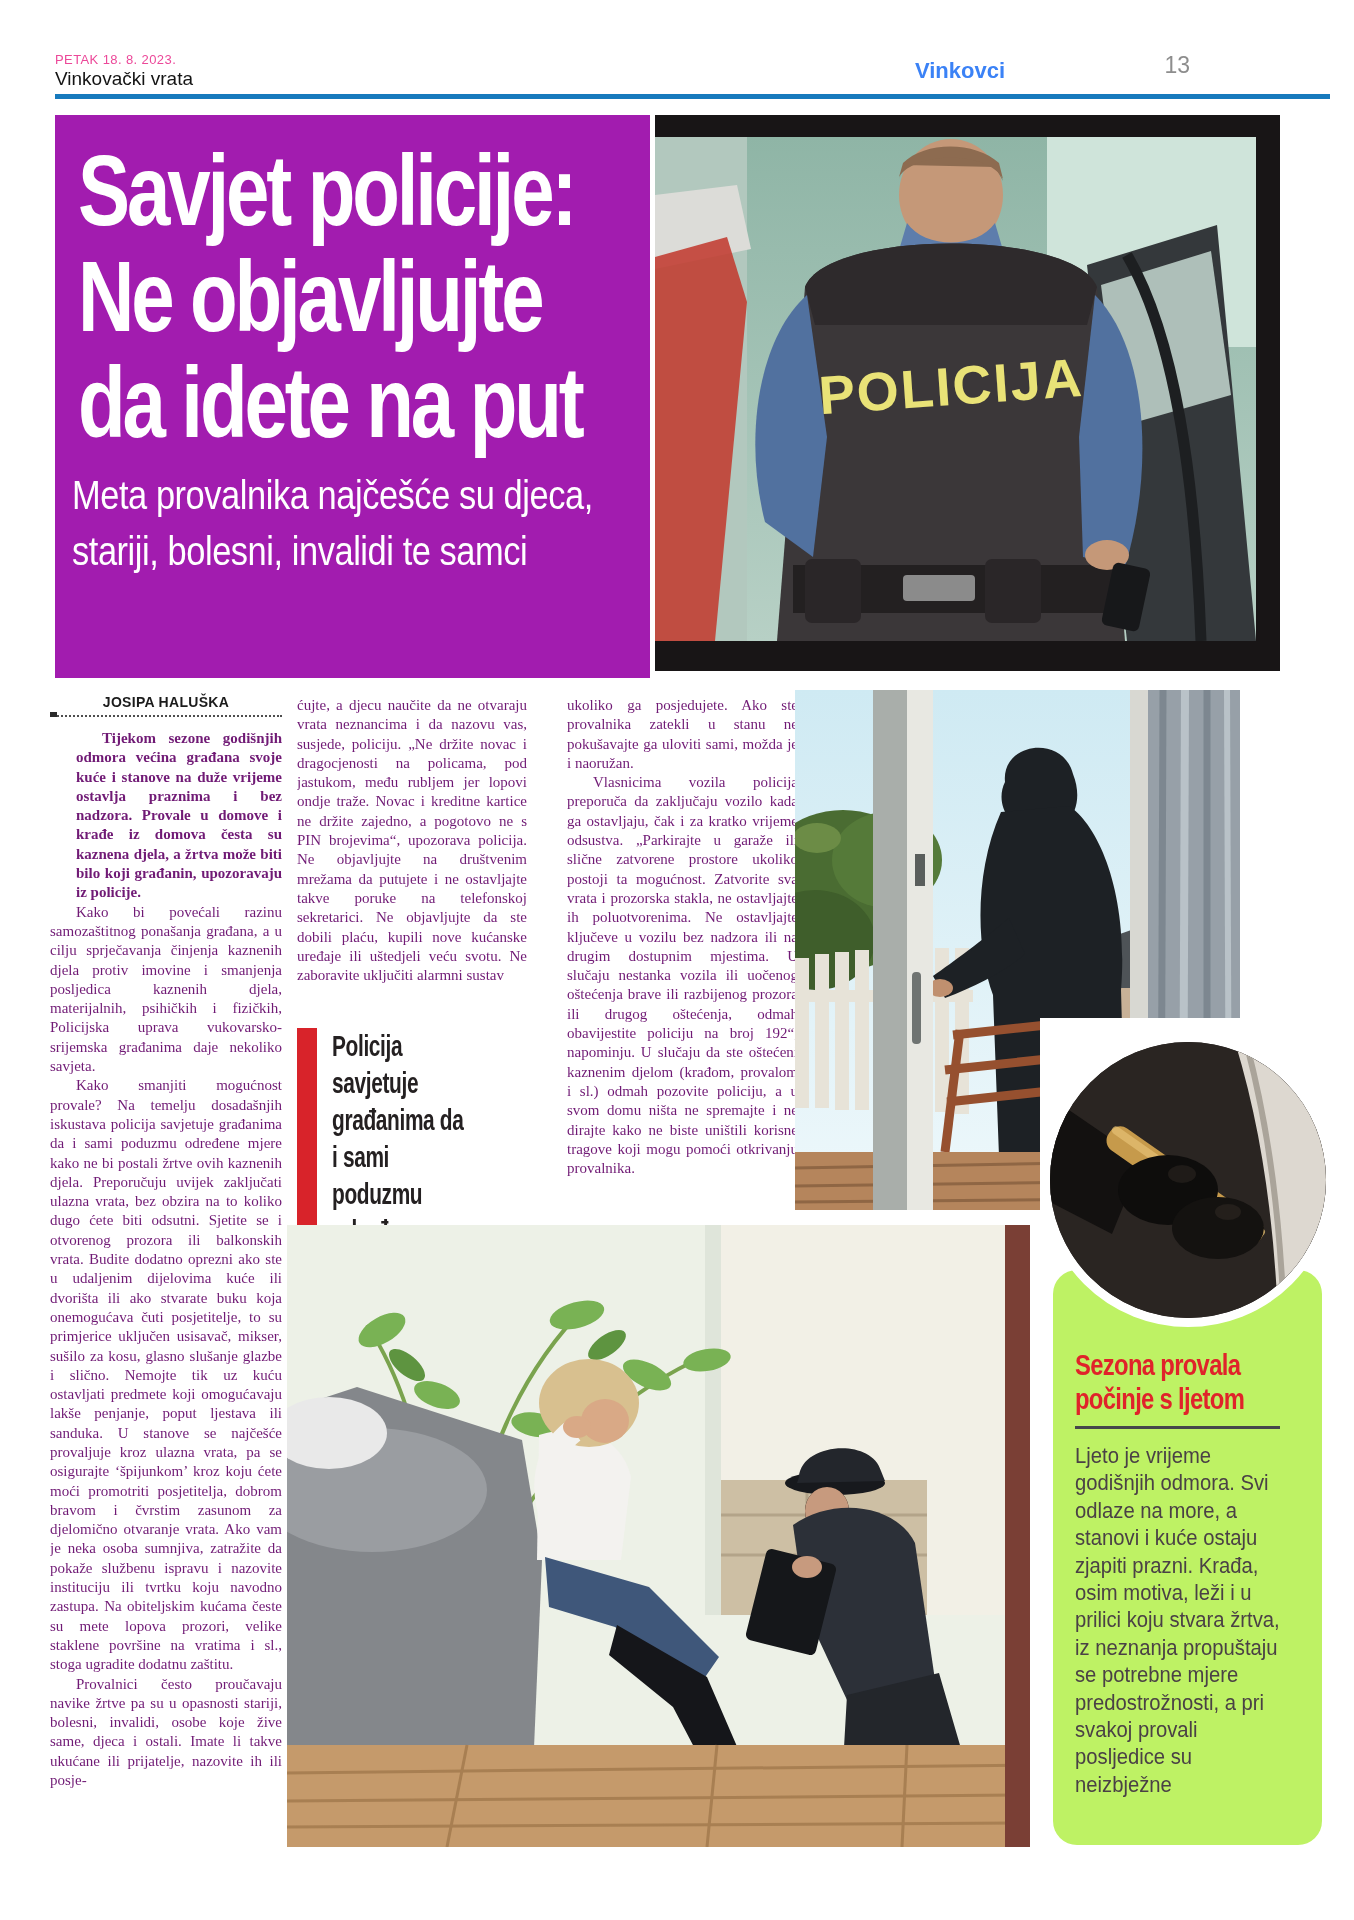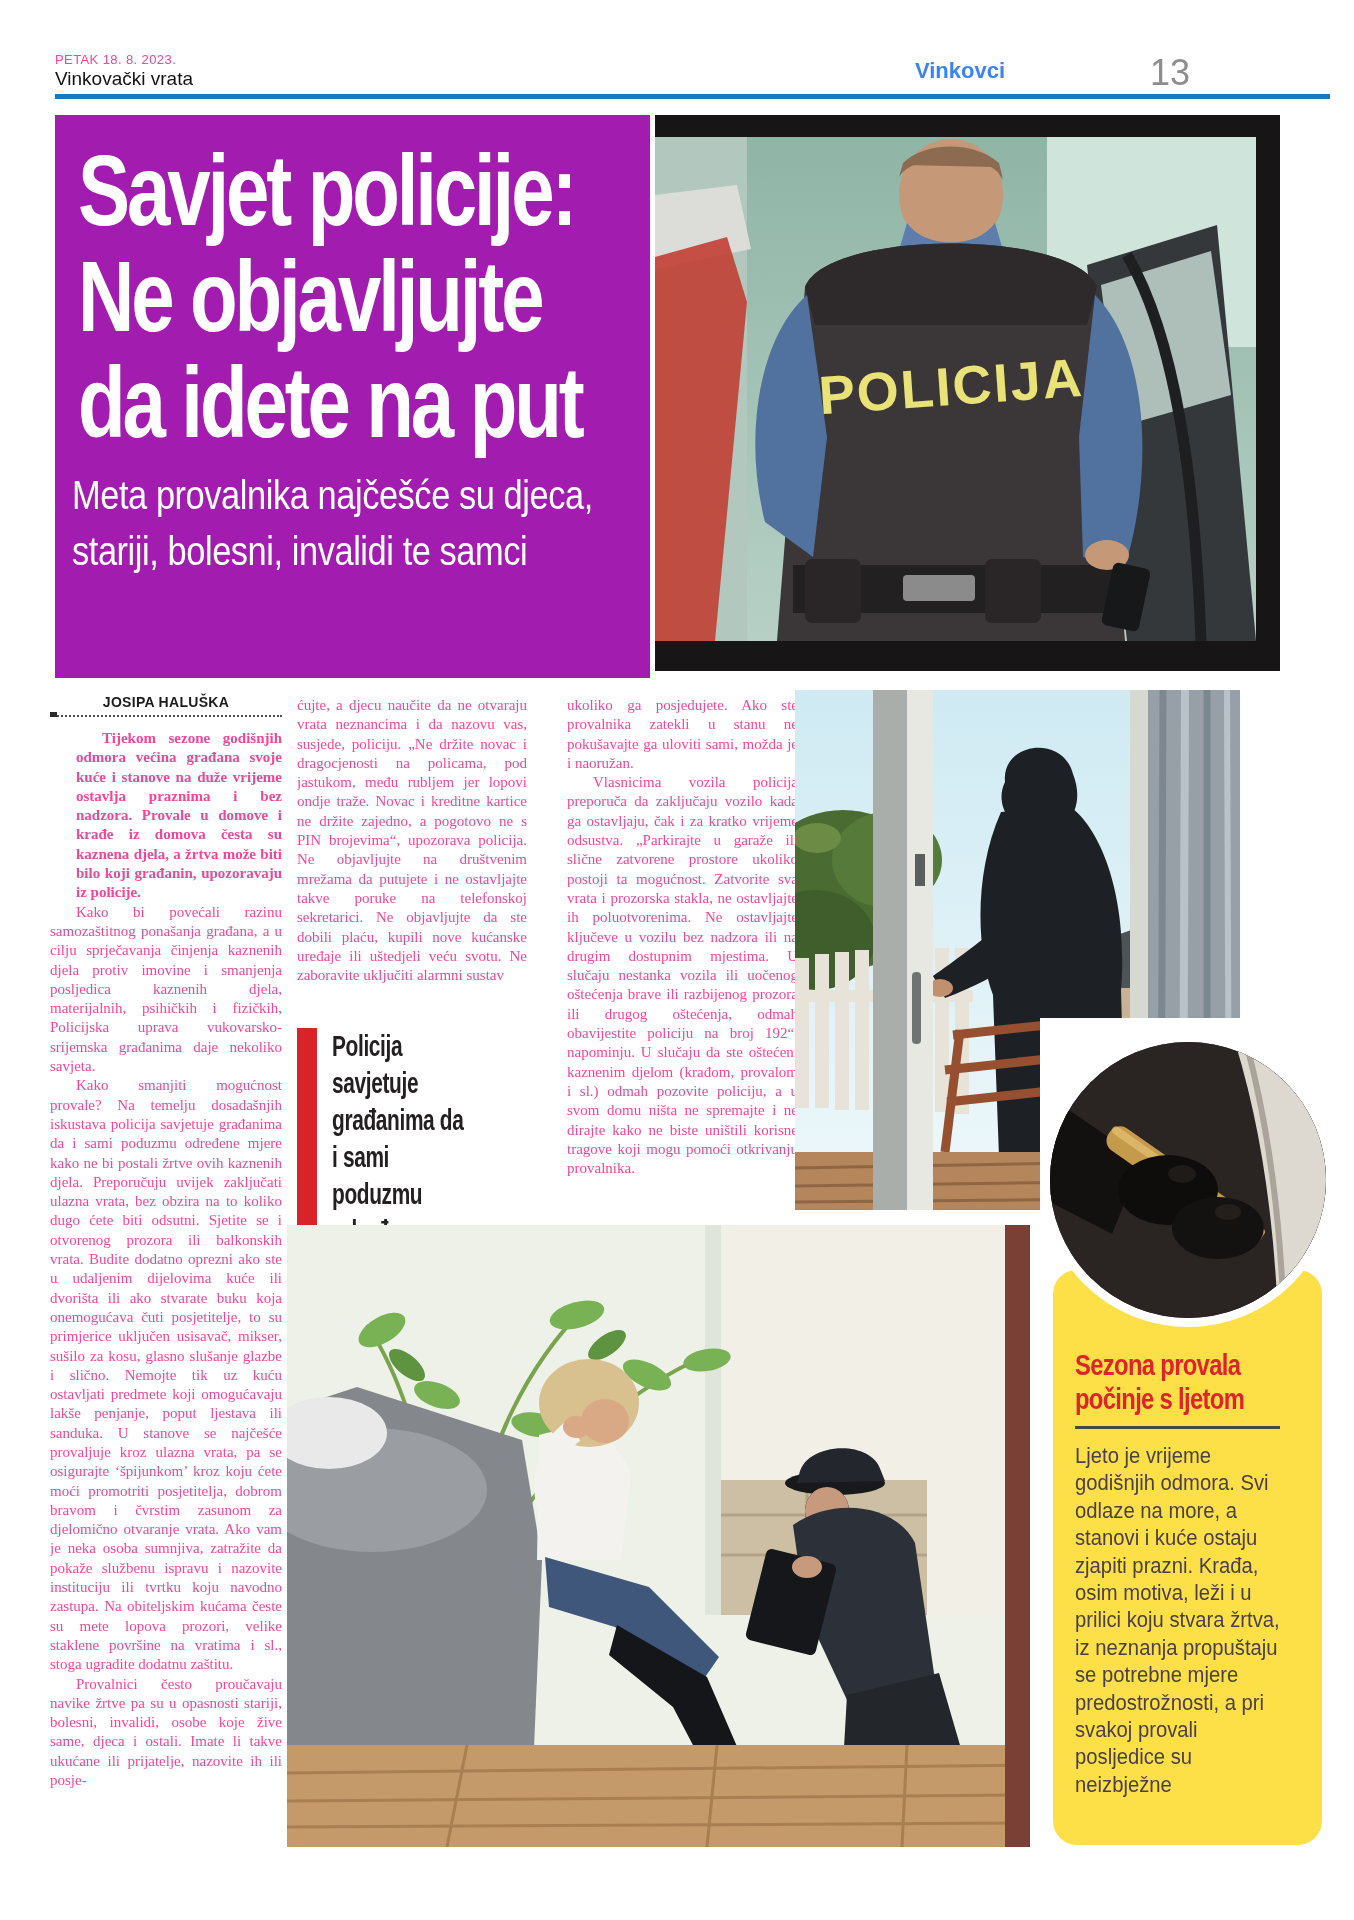--- a/index.html
+++ b/index.html
@@ -4,21 +4,21 @@
 <style>
   html,body{margin:0;padding:0;background:#efefef;}
   .page{position:relative;width:1354px;height:1920px;background:#fff;overflow:hidden;
         font-family:"Liberation Sans",sans-serif;}
   
   .hdr-date{position:absolute;left:55px;top:52px;font-size:13px;color:#ec4899;letter-spacing:.4px;}
   .hdr-pub{position:absolute;left:55px;top:68px;font-size:19px;color:#141414;}
   .hdr-section{position:absolute;left:860px;top:58px;width:200px;text-align:center;
                font-size:22px;font-weight:700;color:#3b82f6;}
   .hdr-pagenum{position:absolute;left:1130px;top:52px;width:60px;text-align:right;
-               font-size:36px;color:#8d8d8d;}
+               font-size:23px;color:#8d8d8d;}
   .hdr-rule{position:absolute;left:55px;top:94px;width:1275px;height:5px;background:#177abd;}
   
   .headline-box{position:absolute;left:55px;top:115px;width:595px;height:563px;
                 background:#a21caf;overflow:hidden;}
   .hl-line{position:relative;white-space:nowrap;font-size:100px;font-weight:700;
            letter-spacing:-4px;line-height:106px;color:#fff;
            transform:scaleX(.78);transform-origin:0 50%;}
   .headline-wrap{position:absolute;left:23px;top:22px;}
   .subhead-wrap{position:absolute;left:17px;top:352px;}
   .sh-line{white-space:nowrap;font-size:40px;font-weight:400;letter-spacing:-.5px;
@@ -31,34 +31,34 @@
   .interview-photo{left:287px;top:1225px;width:743px;height:622px;}
   .white-patch{position:absolute;left:1040px;top:1018px;width:292px;height:272px;background:#fff;}
   .circle-photo{position:absolute;left:1041px;top:1033px;width:276px;height:276px;
                 border:9px solid #fff;border-radius:50%;overflow:hidden;background:#2a2522;z-index:6;}
   
   .byline-wrap{position:absolute;left:50px;top:694px;width:232px;}
   .byline{font-size:14px;font-weight:700;color:#1b1b1b;text-align:center;letter-spacing:.3px;}
   .byline-rule{margin-top:5px;border-bottom:2px dotted #4e4e4e;position:relative;}
   .byline-rule::before{content:"";position:absolute;left:0;top:-3px;width:7px;height:5px;background:#2b2b2b;}
   .col{position:absolute;font-family:"Liberation Serif",serif;font-size:15px;line-height:19.3px;
-       color:#ec4899;text-align:justify;overflow:hidden;hyphens:auto;}
+       color:#701a75;text-align:justify;overflow:hidden;hyphens:auto;}
   .col p{margin:0;text-indent:26px;}
   .col p.noindent{text-indent:0;}
   .col p.lead{font-weight:700;margin-left:26px;}
   .col1{left:50px;top:729px;width:232px;height:1160px;}
   .col2{left:297px;top:696px;width:230px;height:318px;}
   .col3{left:550px;top:696px;width:231px;height:516px;margin-left:17px;}
   
   .pullquote{position:absolute;left:297px;top:1028px;width:230px;display:flex;}
   .pq-bar{width:20px;background:#d8232a;flex:0 0 20px;}
   .pq-text{margin-left:15px;width:272px;font-size:29px;line-height:37px;font-weight:700;
            letter-spacing:-.5px;color:#242021;transform:scaleX(.72);transform-origin:0 0;}
   
-  .sidebar{position:absolute;left:1053px;top:1270px;width:269px;height:575px;background:#fde047;
+  .sidebar{position:absolute;left:1053px;top:1270px;width:269px;height:575px;background:#bef264;
            border-radius:24px;z-index:5;}
   .sb-heading{position:absolute;left:22px;top:78px;width:260px;font-size:29px;line-height:34px;
               font-weight:700;letter-spacing:-.8px;color:#e0232a;white-space:nowrap;
               transform:scaleX(.82);transform-origin:0 0;}
   .sb-rule{position:absolute;left:22px;top:156px;width:205px;height:3px;background:#46474b;}
   .sb-body{position:absolute;left:22px;top:172px;width:228px;font-size:22px;line-height:27.4px;
            color:#4a4145;transform:scaleX(.92);transform-origin:0 0;}
   svg{display:block;}
 </style>
 </head>

